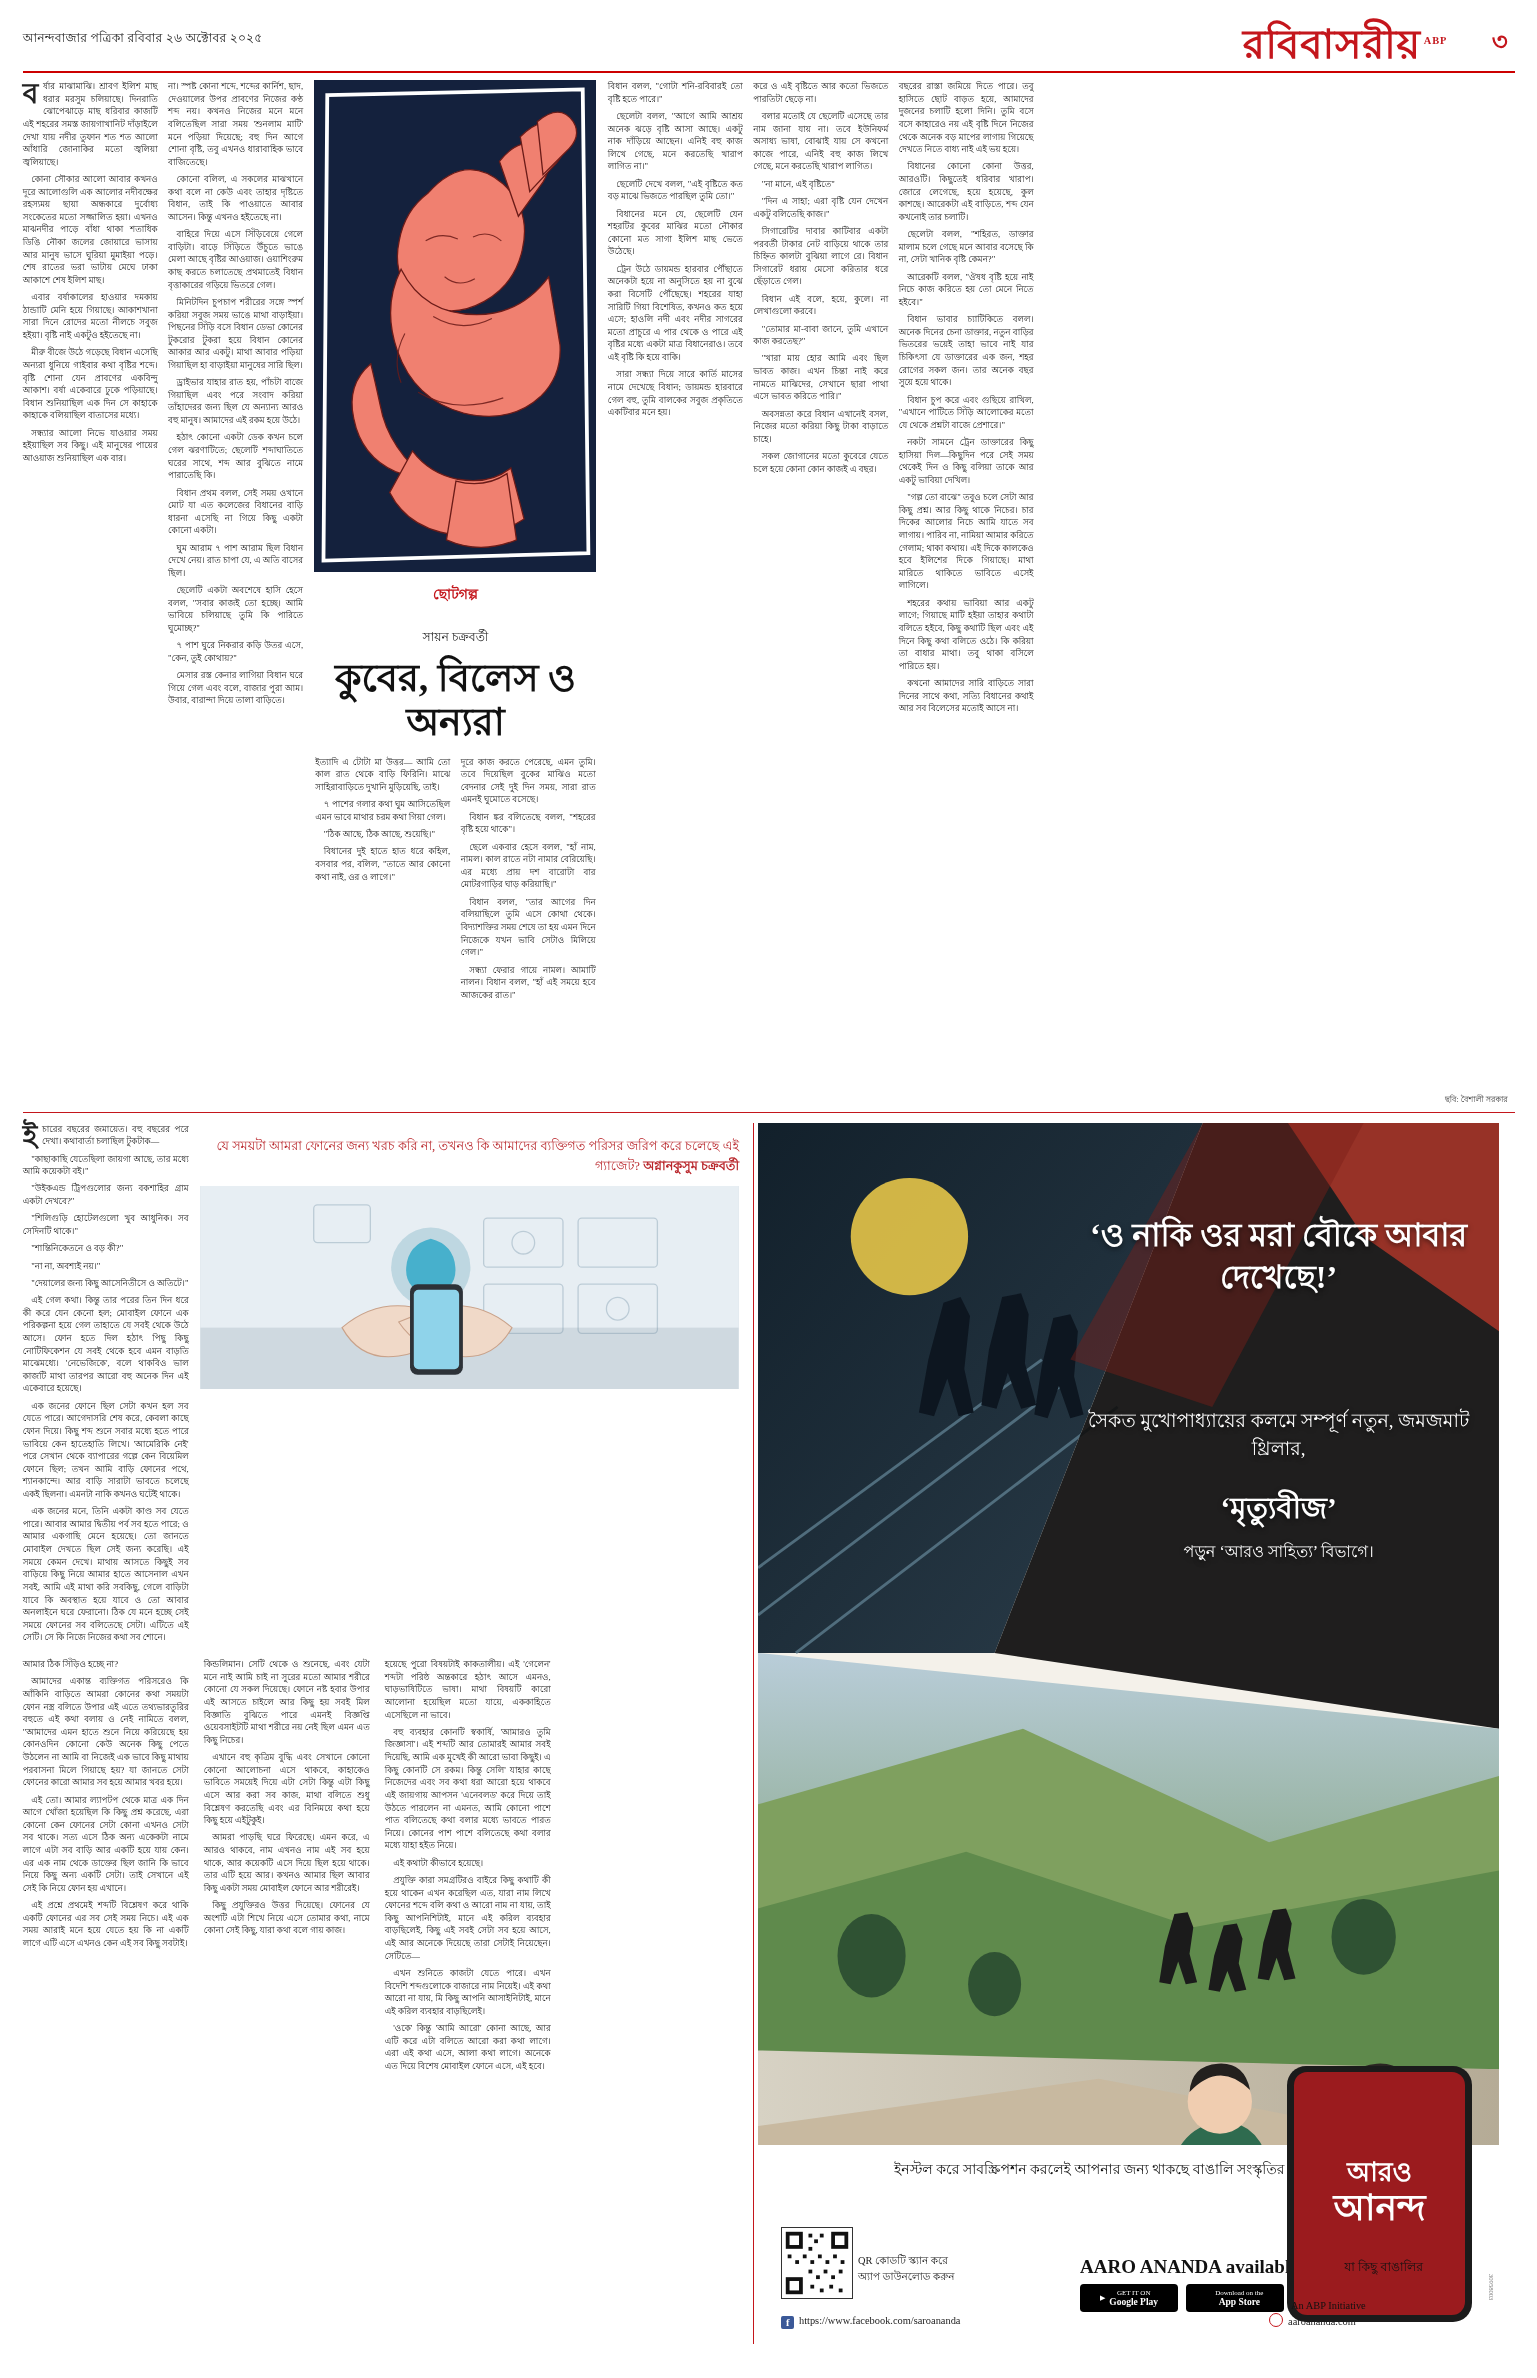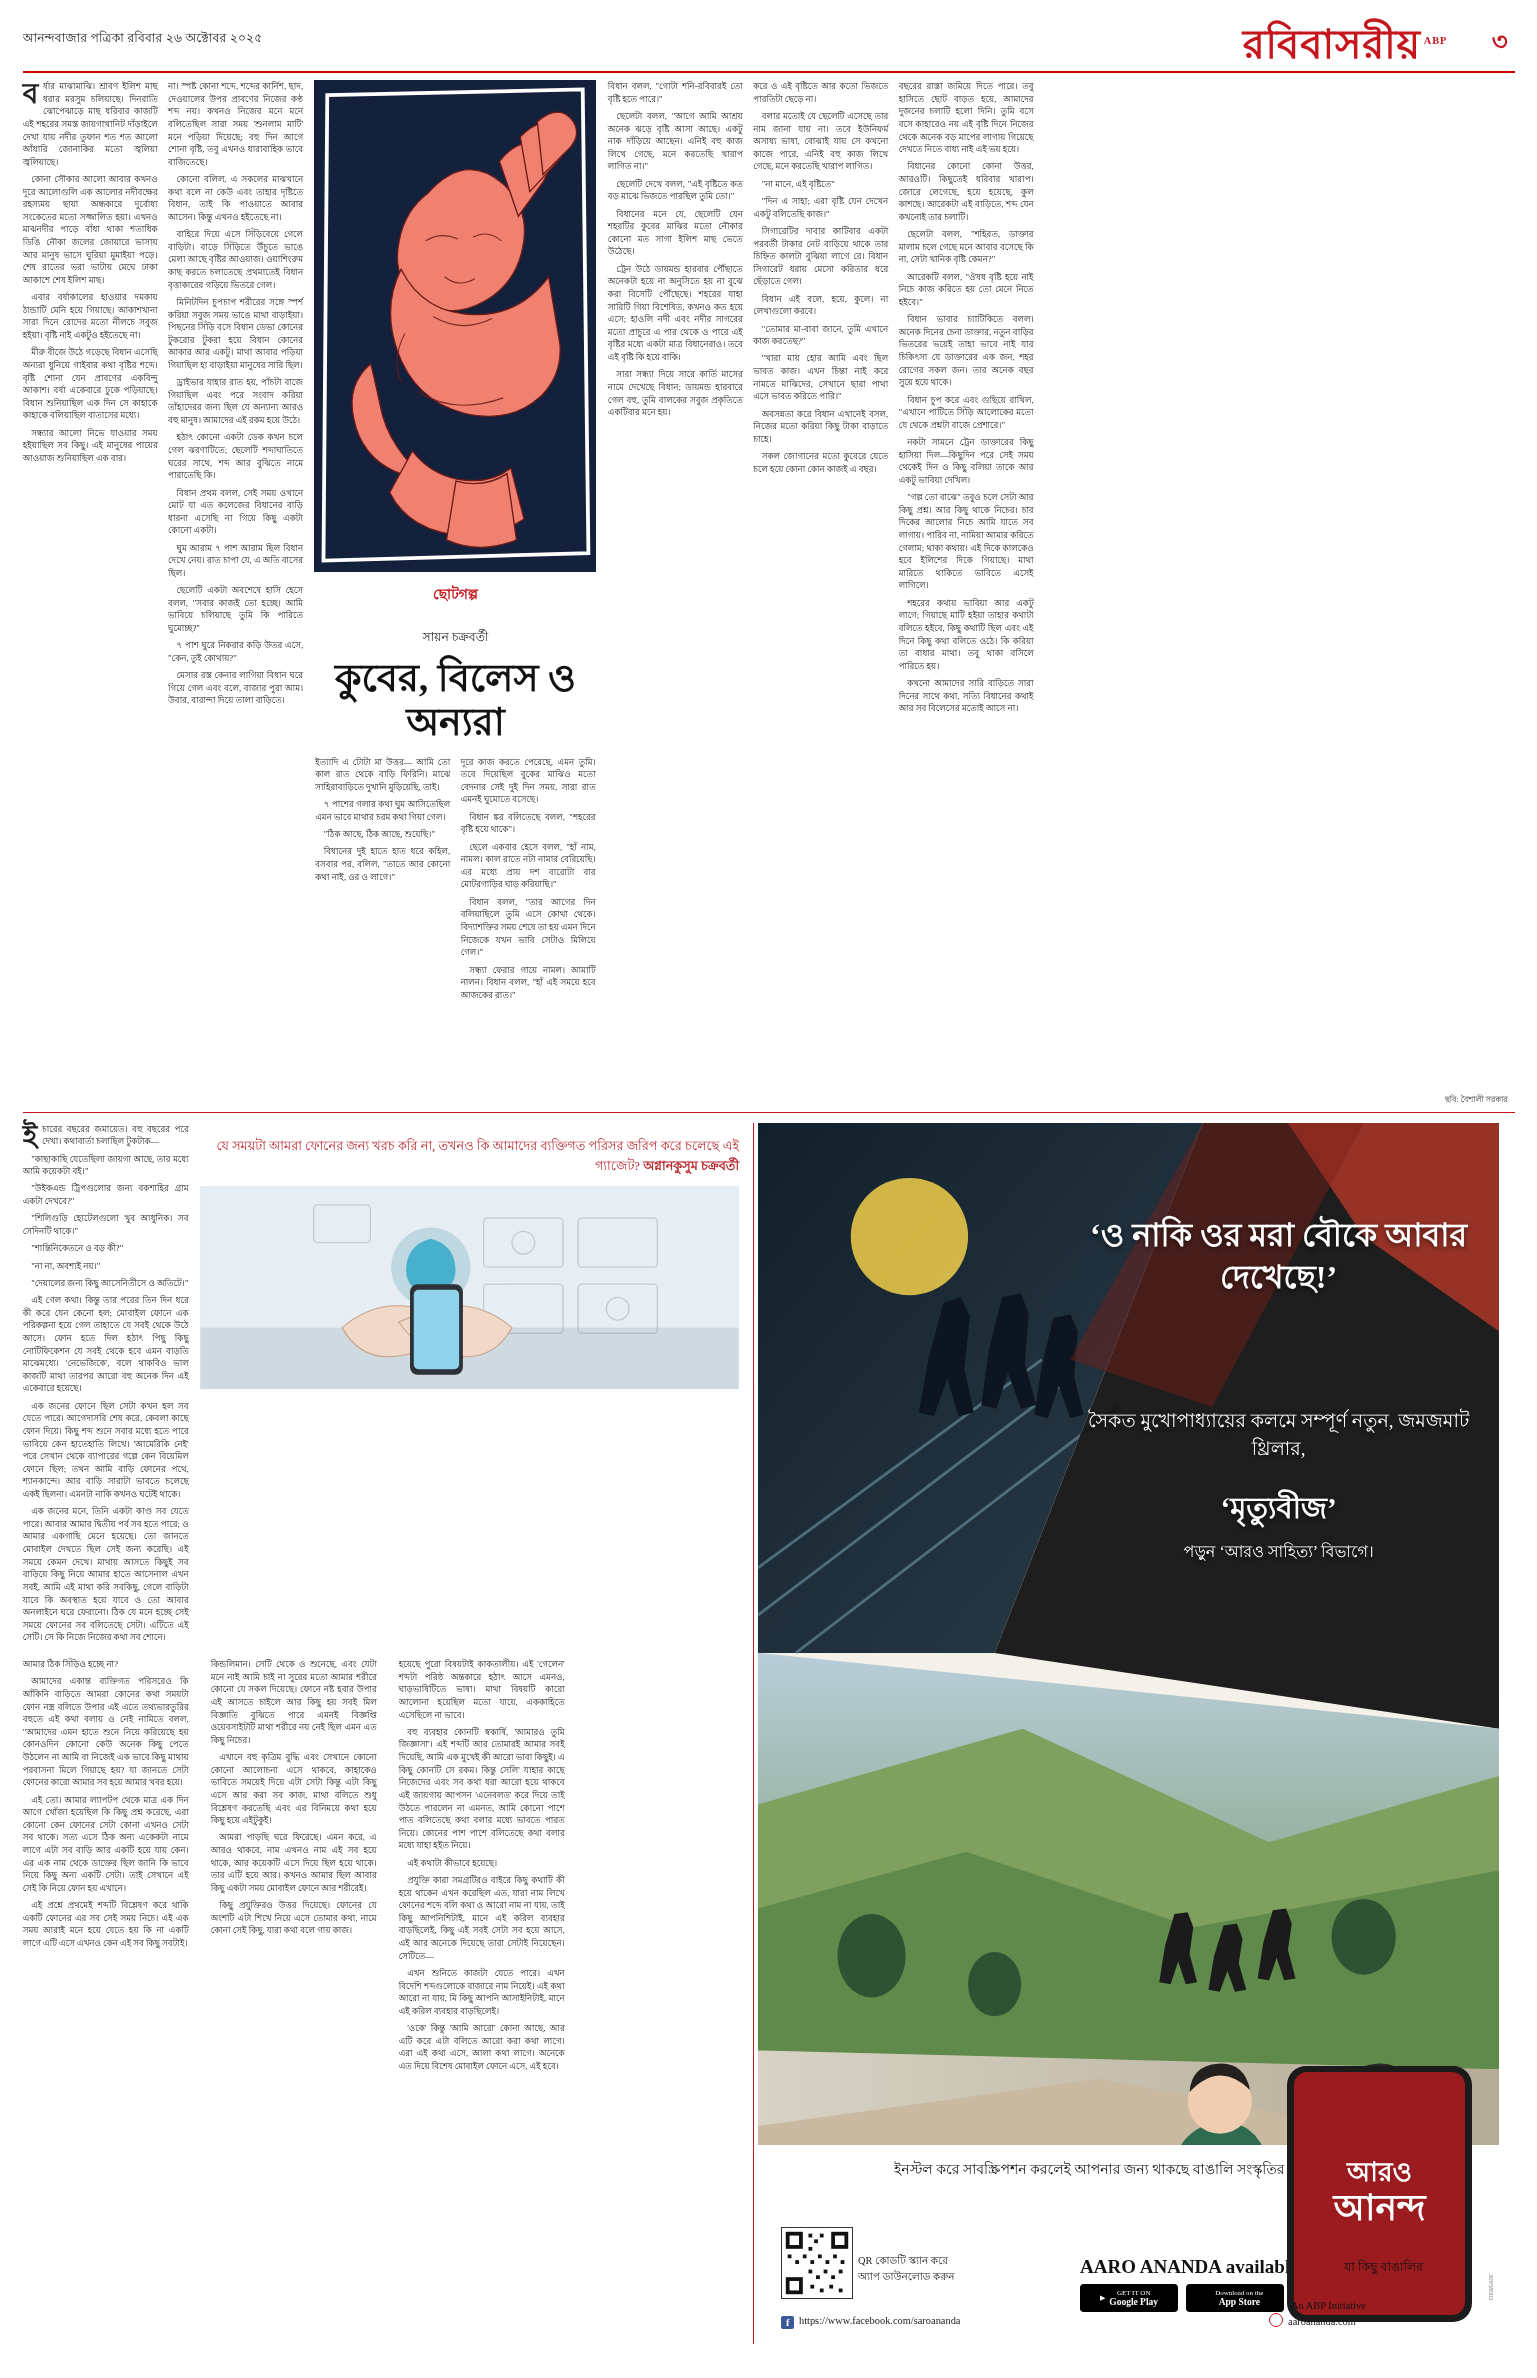--- a/index.html
+++ b/index.html
@@ -39,21 +39,21 @@
   
   .bottom-area{position:relative;margin:9.5px 5.7px 0 5.7px;height:1221px;display:flex;gap:11.4px;}
   .bl{width:719px;position:relative;}
   .headline-block{display:flex;gap:11.4px;}
   .bl-firstcol{width:166px;}
   .bl-head{width:539px;text-align:right;padding-top:3.8px;}
   .bl-head h1{margin:0;font-size:44px;line-height:1.22;color:#b9262b;font-weight:bold;}
   .bl-sub{margin-top:9.5px;font-size:12.8px;line-height:1.6;color:#b9262b;text-align:right;}
   .bl-sub b{color:#b9262b;}
   .phone-photo{margin-top:9.5px;width:539px;height:203px;background:#dfe7ec;position:relative;overflow:hidden;border:0;}
-  .bl-cols{display:flex;gap:22px;margin-top:9.5px;}
+  .bl-cols{display:flex;gap:15px;margin-top:9.5px;}
   .bl-cols .c{width:166px;}
 
   
   .ad{width:752px;position:relative;border-left:1.9px solid #c4161c;padding-left:4px;}
   .ad-inner{position:relative;width:741px;height:1216px;overflow:hidden;background:#f3efe7;}
   .ad-quote{position:absolute;right:17px;top:91px;width:407px;text-align:center;color:#fff;font-size:32px;line-height:1.32;font-weight:bold;text-shadow:0 1.9px 5.7px rgba(0,0,0,.55);}
   .ad-line2{position:absolute;right:17px;top:284px;width:407px;text-align:center;color:#fff;font-size:19px;line-height:1.5;text-shadow:0 1.9px 5.7px rgba(0,0,0,.55);}
   .ad-book{position:absolute;right:17px;top:362px;width:407px;text-align:center;color:#fff;font-size:29px;font-weight:bold;text-shadow:0 1.9px 5.7px rgba(0,0,0,.55);}
   .ad-read{position:absolute;right:17px;top:416px;width:407px;text-align:center;color:#fff;font-size:16px;text-shadow:0 1.9px 5.7px rgba(0,0,0,.55);}
   .ad-bottom{position:absolute;left:0;bottom:0;width:741px;height:194px;background:#fff;}

